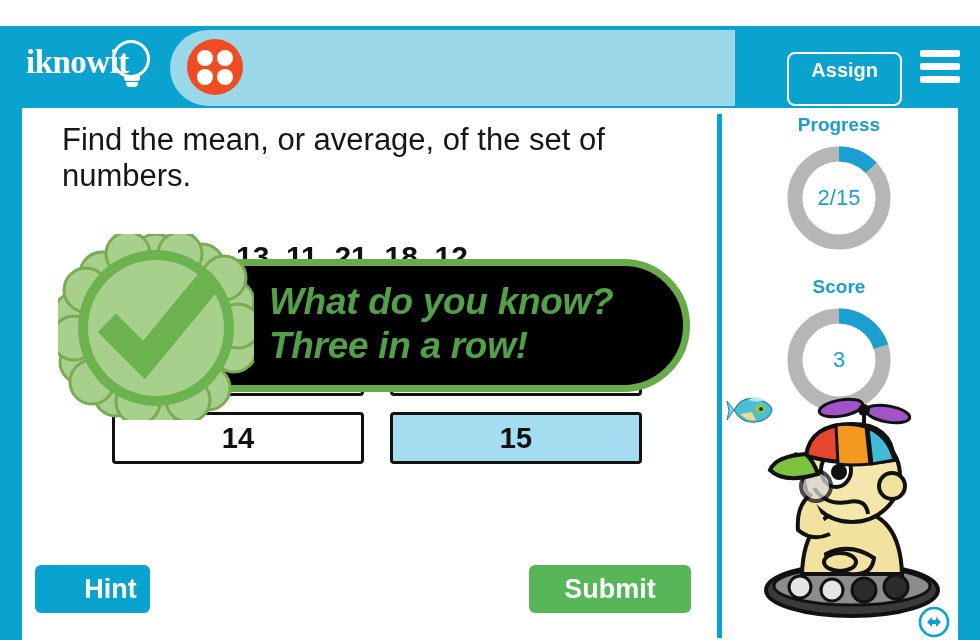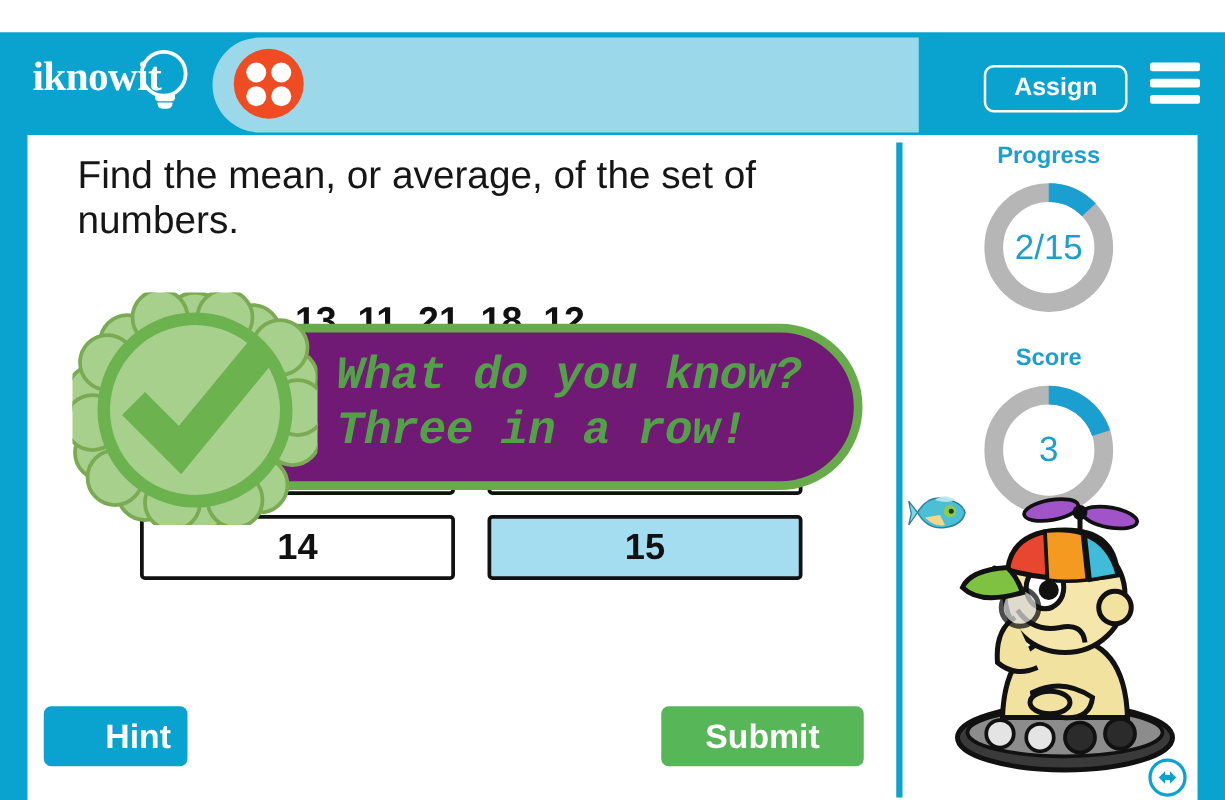--- a/index.html
+++ b/index.html
@@ -105,21 +105,21 @@
     position: absolute;
     left: 256px; top: 28px;
     font-size: 20px;
     color: #1a1a1a;
     font-family: "Liberation Sans", sans-serif;
   }
 
   .assign-btn {
     position: absolute;
     right: 78px; top: 26px;
-    padding: 6px 22px 8px;
+    padding: 6px 22px 24px;
     border: 2px solid #ffffff;
     border-radius: 8px;
     color: #ffffff;
     font-size: 20px;
     font-weight: bold;
     background: transparent;
     cursor: pointer;
     line-height: 1;
   }
   .menu-btn {
@@ -185,25 +185,24 @@
     color: #111111;
     cursor: pointer;
   }
   .ans.selected { background: #a4dcf0; }
 
   
   .banner {
     position: absolute;
     left: 218px; top: 233px;
     width: 472px; height: 133px;
-    background: #701a75;
+    background: #000000;
     border: 7px solid #67ab4a;
     border-radius: 14px 90px 90px 14px;
     z-index: 8;
-    font-family: Liberation Mono, monospace;
   }
   .banner-text {
     position: absolute;
     left: 44px; top: 14px;
     width: 420px;
     font-size: 37px;
     font-weight: bold;
     font-style: italic;
     color: #52a048;
     line-height: 1.18;
@@ -225,21 +224,21 @@
     text-align: center;
     font-size: 19px;
     font-weight: bold;
     color: #1b9fd0;
   }
   .donut-wrap { position: relative; width: 112px; height: 112px; margin: 6px auto 0; }
   .donut-val {
     position: absolute;
     left: 0; top: 0; width: 112px; height: 112px;
     display: flex; align-items: center; justify-content: center;
-    font-size: 28px; color: #1b9fd0;
+    font-size: 22px; color: #1b9fd0;
   }
 
   
   .mascot { position: absolute; left: 740px; top: 368px; width: 220px; height: 230px; z-index: 4; }
   .fish { position: absolute; left: 726px; top: 364px; width: 52px; height: 40px; z-index: 4; }
 
   .resize-btn {
     position: absolute;
     left: 918px; top: 580px;
     width: 32px; height: 32px;

